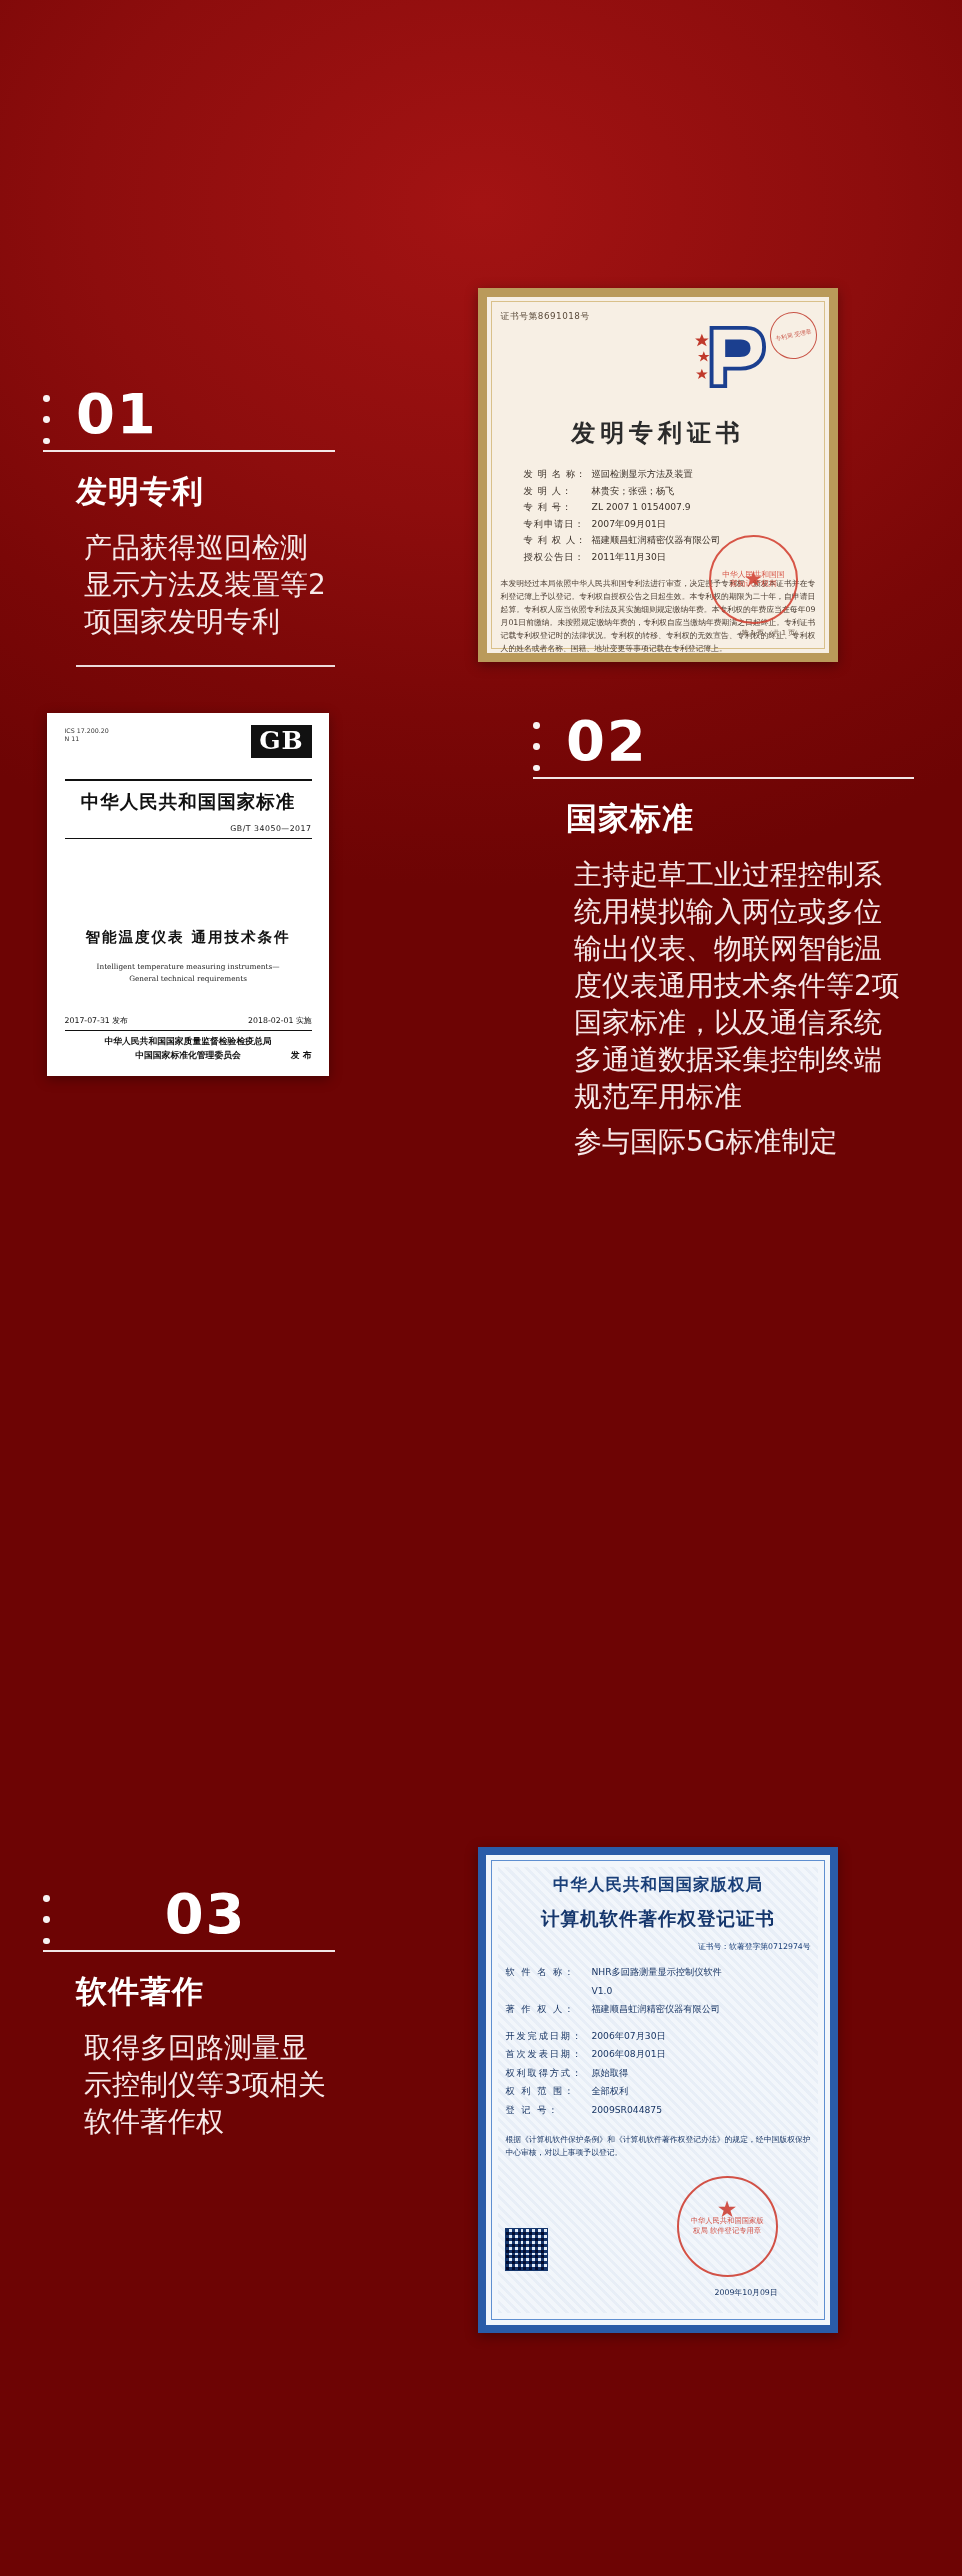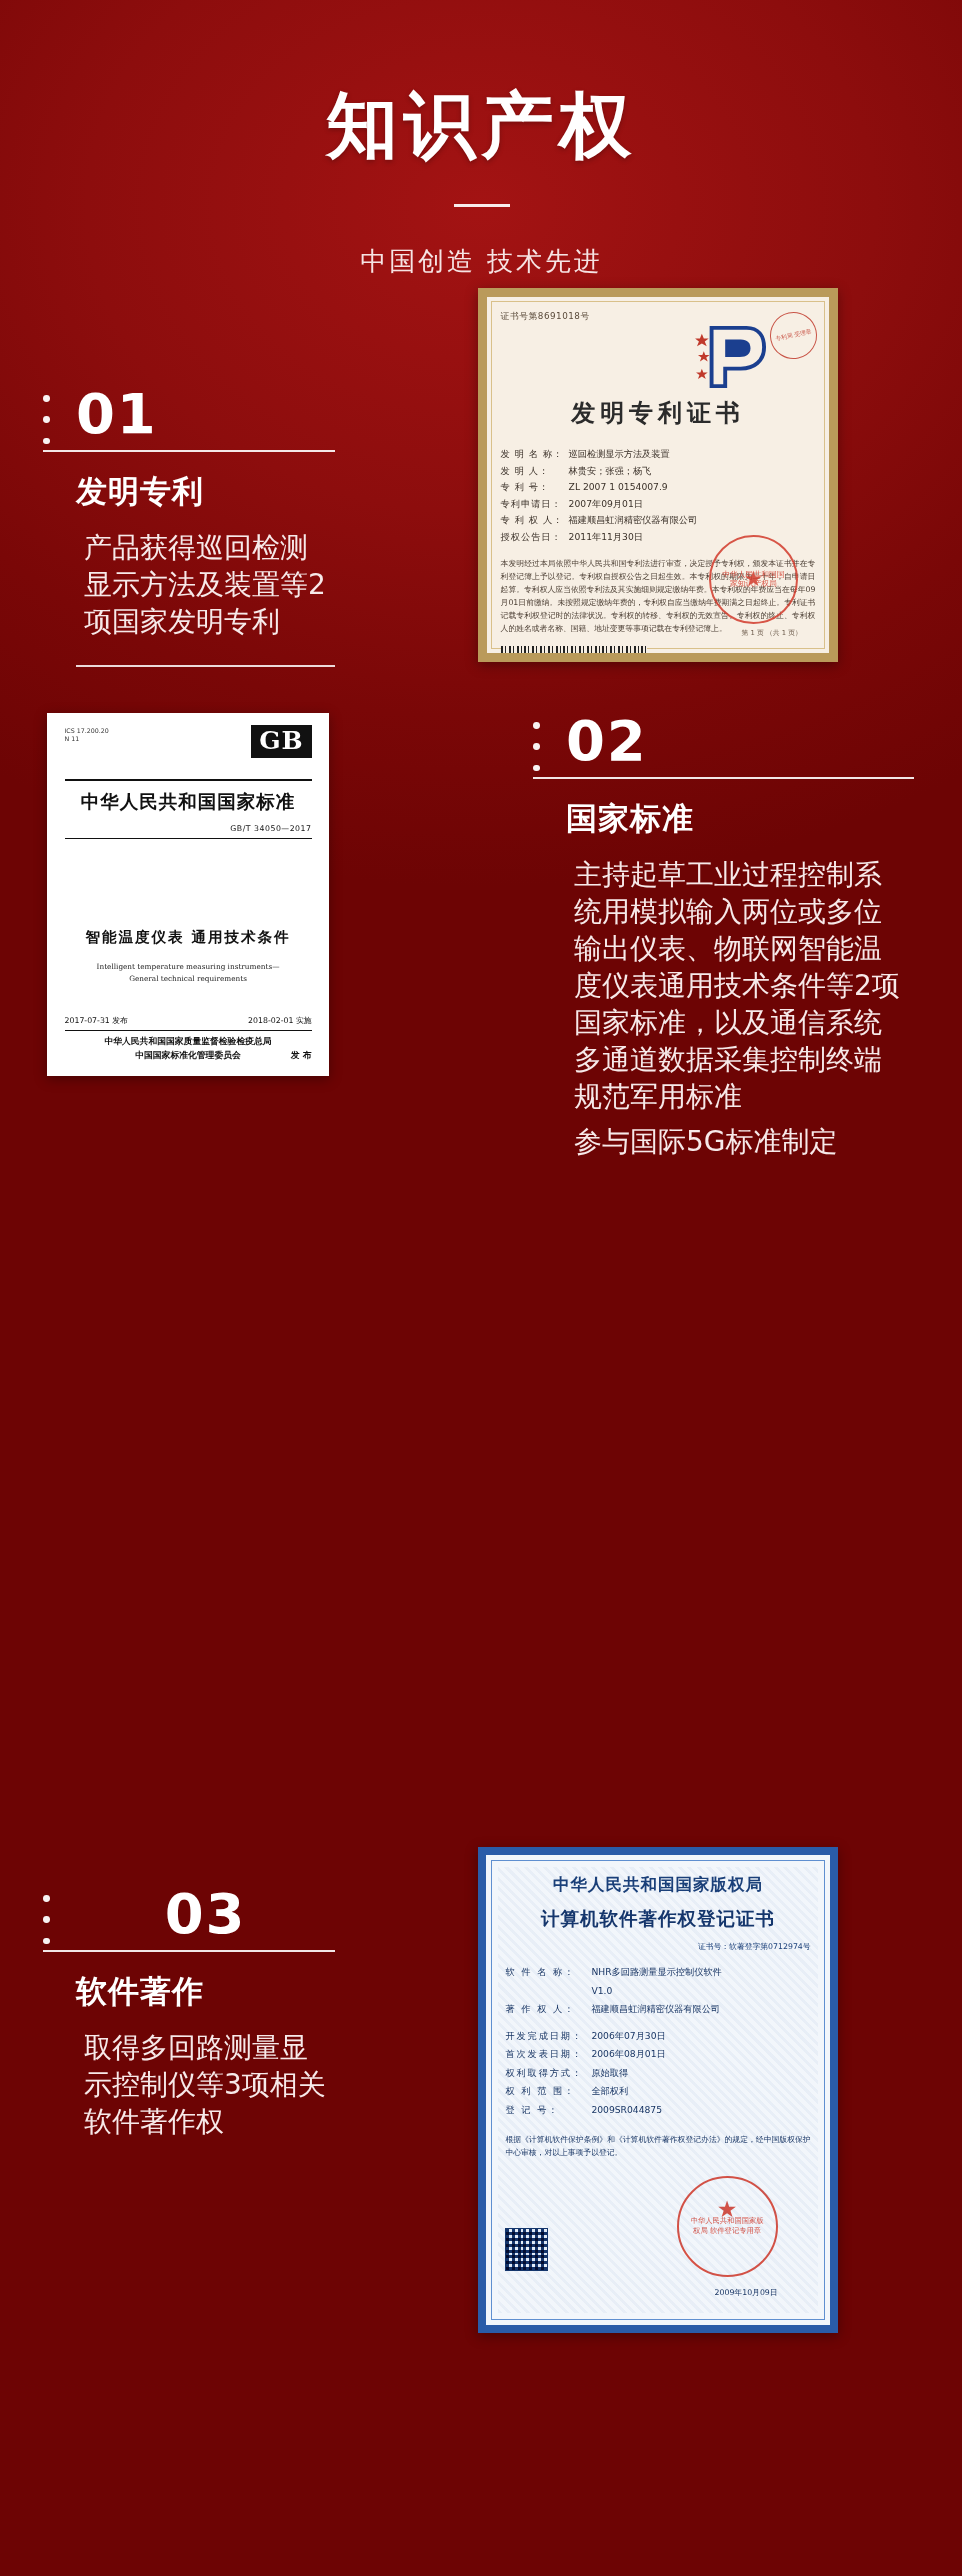--- a/index.html
+++ b/index.html
@@ -88,26 +88,26 @@
   .c1-logo{
     position:absolute;right:45px;top:11.7px;width:76px;height:70px;
   }
   .c1-stamp-top{
     position:absolute;right:-1.9px;top:1.9px;width:47px;height:47px;border-radius:50%;
     border:1.9px solid #c0392b;color:#c0392b;font-size:5.8px;line-height:7.8px;
     display:flex;align-items:center;justify-content:center;text-align:center;
     transform:rotate(-12deg);opacity:.85;box-sizing:border-box;padding:2.9px;
   }
   .c1-title{
-    margin-top:74px;text-align:center;font-size:24px;letter-spacing:4.9px;color:#2b2b2b;
+    margin-top:94px;text-align:center;font-size:24px;letter-spacing:4.9px;color:#2b2b2b;
     font-family:Liberation Serif, serif;font-weight:bold;
   }
   .c1-fields{margin-top:17.5px;font-size:9.2px;line-height:16.5px;color:#3a3028;}
   .c1-fields div{white-space:nowrap;}
-  .c1-fields .lbl{display:inline-block;width:68px;letter-spacing:1px;}
+  .c1-fields .lbl{display:inline-block;width:68px;letter-spacing:1px;margin-left:23px;}
   .c1-para{
     margin-top:11.7px;font-size:7.8px;line-height:13px;color:#4a3d32;text-align:justify;
   }
   .c1-barcode{
     margin-top:11.7px;height:15.6px;
     background:repeating-linear-gradient(90deg,#222 0 1.9px,#f7efe4 1.9px 3.9px,#222 3.9px 4.9px,#f7efe4 4.9px 7.8px);
     width:146px;
   }
   .c1-seal{
     position:absolute;right:17.5px;bottom:15.6px;width:89px;height:89px;border-radius:50%;
@@ -206,25 +206,20 @@
   .c3-seal i{position:absolute;font-size:23px;color:#d23b2c;font-style:normal;top:27px;}
   .c3-date{
     position:absolute;right:33px;bottom:7.8px;font-size:7.8px;color:#13305f;
   }
 </style>
 </head>
 <body>
 
 <div class="page">
 
-  <div class="header">
-    <h1>知识产权</h1>
-    <div class="divider"></div>
-    <p class="subtitle">中国创造  技术先进</p>
-  </div>
 
   <div class="section" style="left:43px;top:387px;width:292px;">
     <div class="num-block">
       <div class="dots">
           <i></i>
           <i></i>
           <i></i>
         </div>
       <div style="padding-left:33px;">
         <div class="num">01</div>

